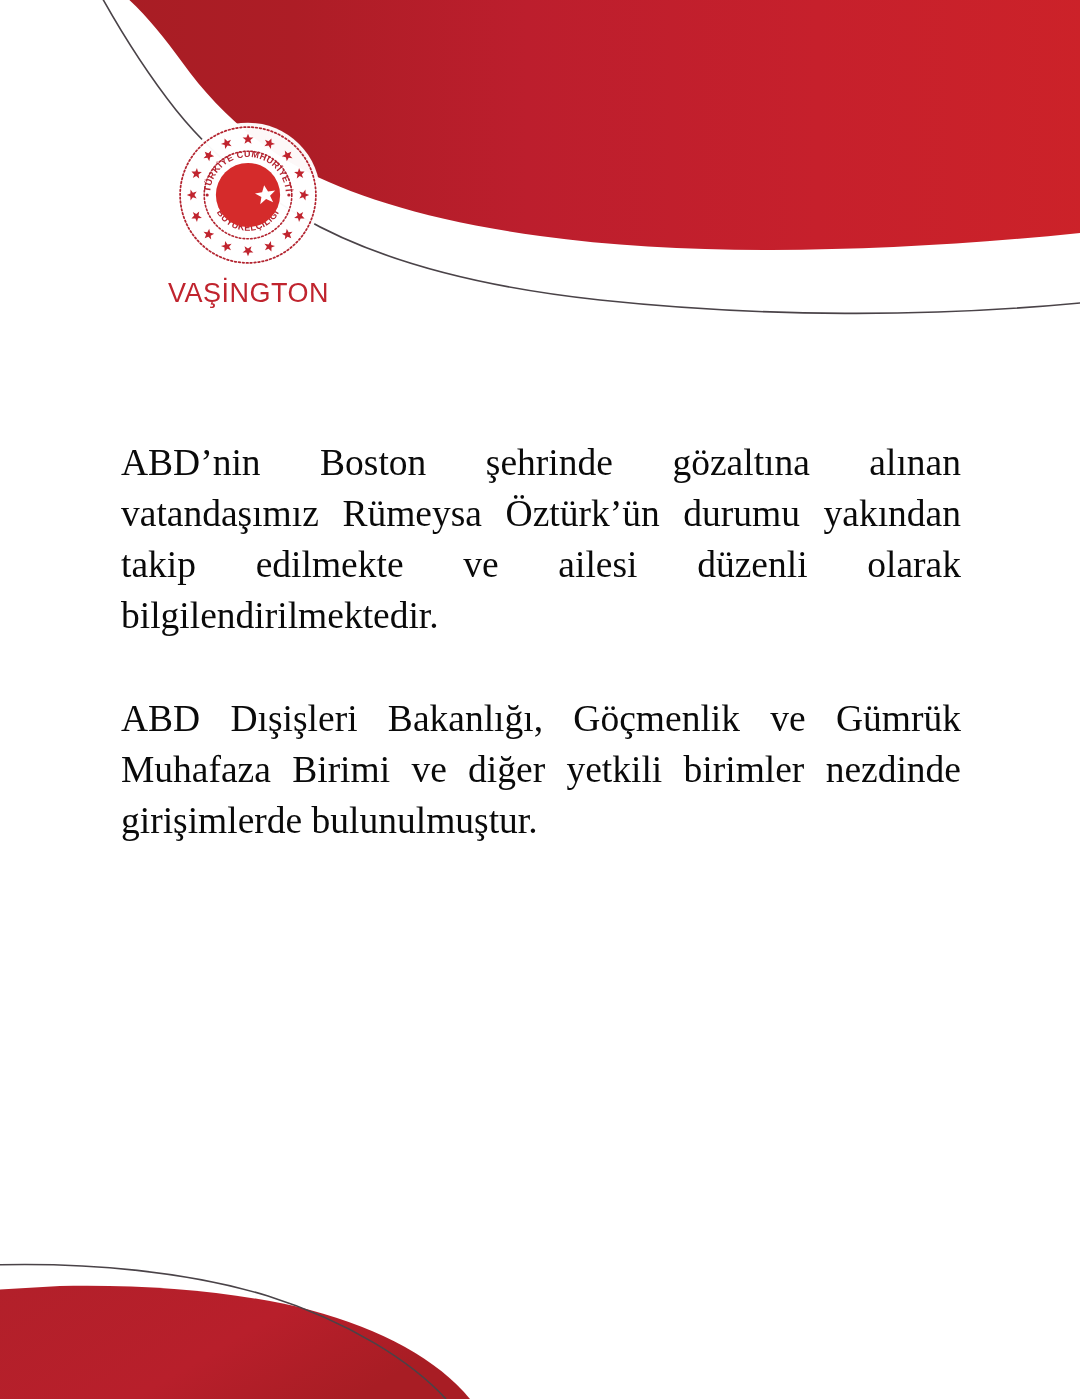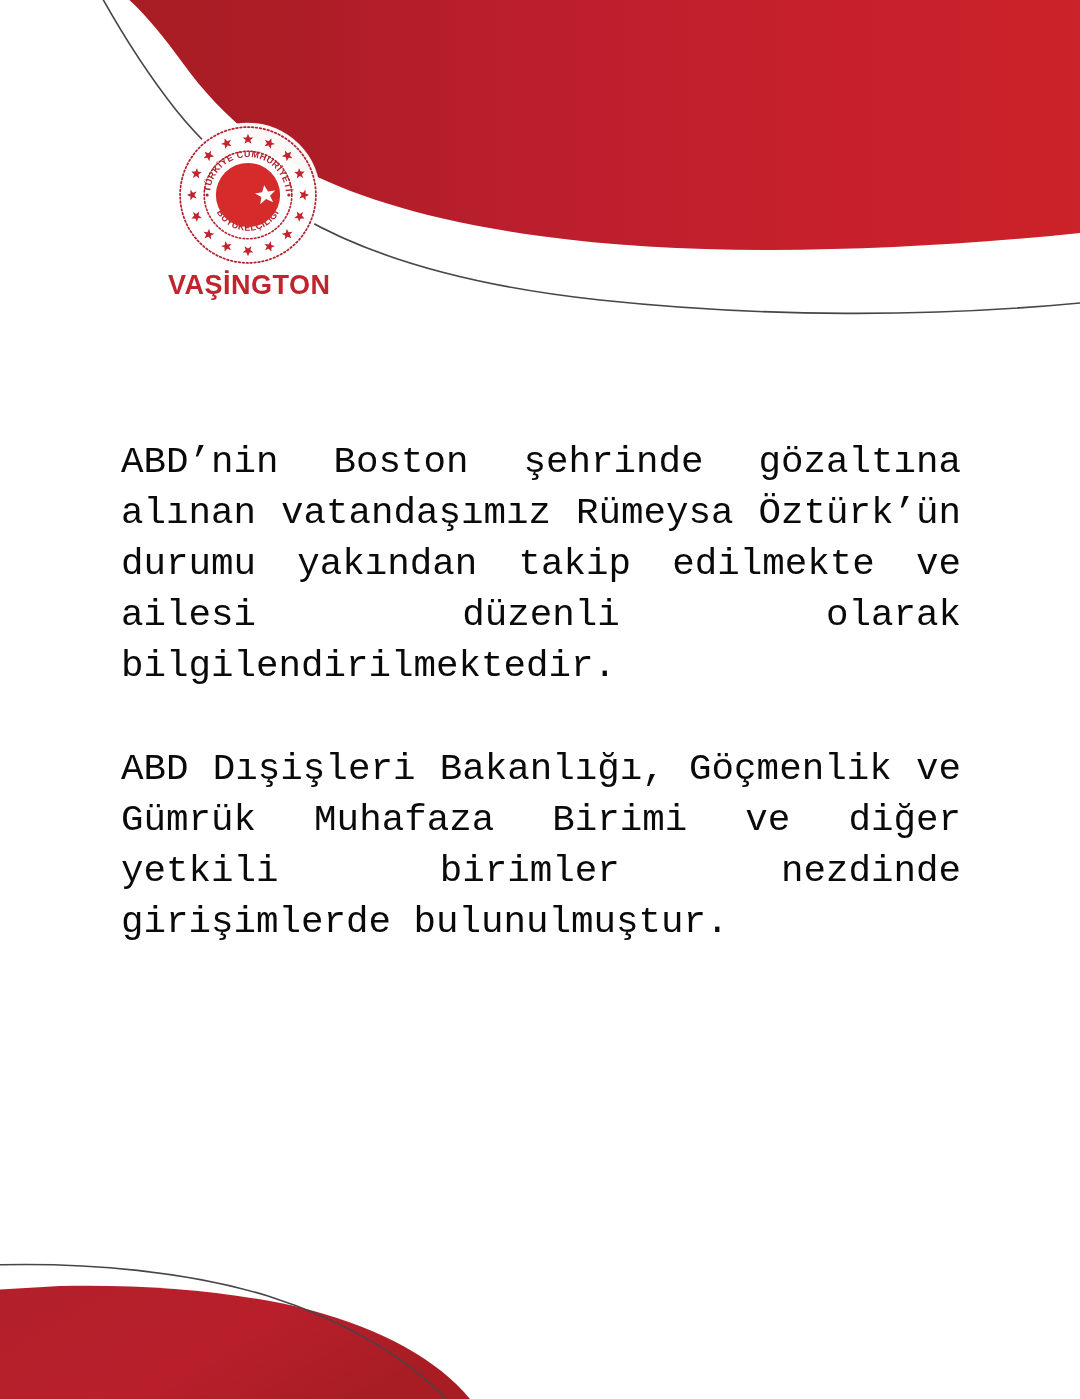--- a/index.html
+++ b/index.html
@@ -33,23 +33,23 @@
     width: 160px;
     text-align: center;
   }
   #seal {
     width: 146px;
     height: 146px;
     display: block;
     margin: 0 auto;
   }
   #logo-city {
-    margin-top: 4px;
+    margin-top: 12px;
     font-family: "Liberation Sans", sans-serif;
-    font-weight: bold;
+    font-weight: normal;
     font-size: 27px;
     letter-spacing: 0.5px;
     color: #C0242E;
     line-height: 1;
     white-space: nowrap;
   }
 
   
   #body-text {
     position: absolute;
@@ -57,21 +57,21 @@
     top: 437px;
     width: 840px;
   }
   .para {
     margin: 0 0 52px 0;
     text-align: justify;
     text-justify: inter-word;
     font-size: 37.5px;
     line-height: 1.36;
     color: #0a0a0a;
-    font-family: Liberation Mono, monospace;
+    font-family: Liberation Serif, serif;
   }
   .para:last-child { margin-bottom: 0; }
   .para.p2 { margin-bottom: 26px; }
 </style>
 </head>
 <body>
 
 <div id="page">
 
   <svg id="decor" viewBox="0 0 1080 1399">

